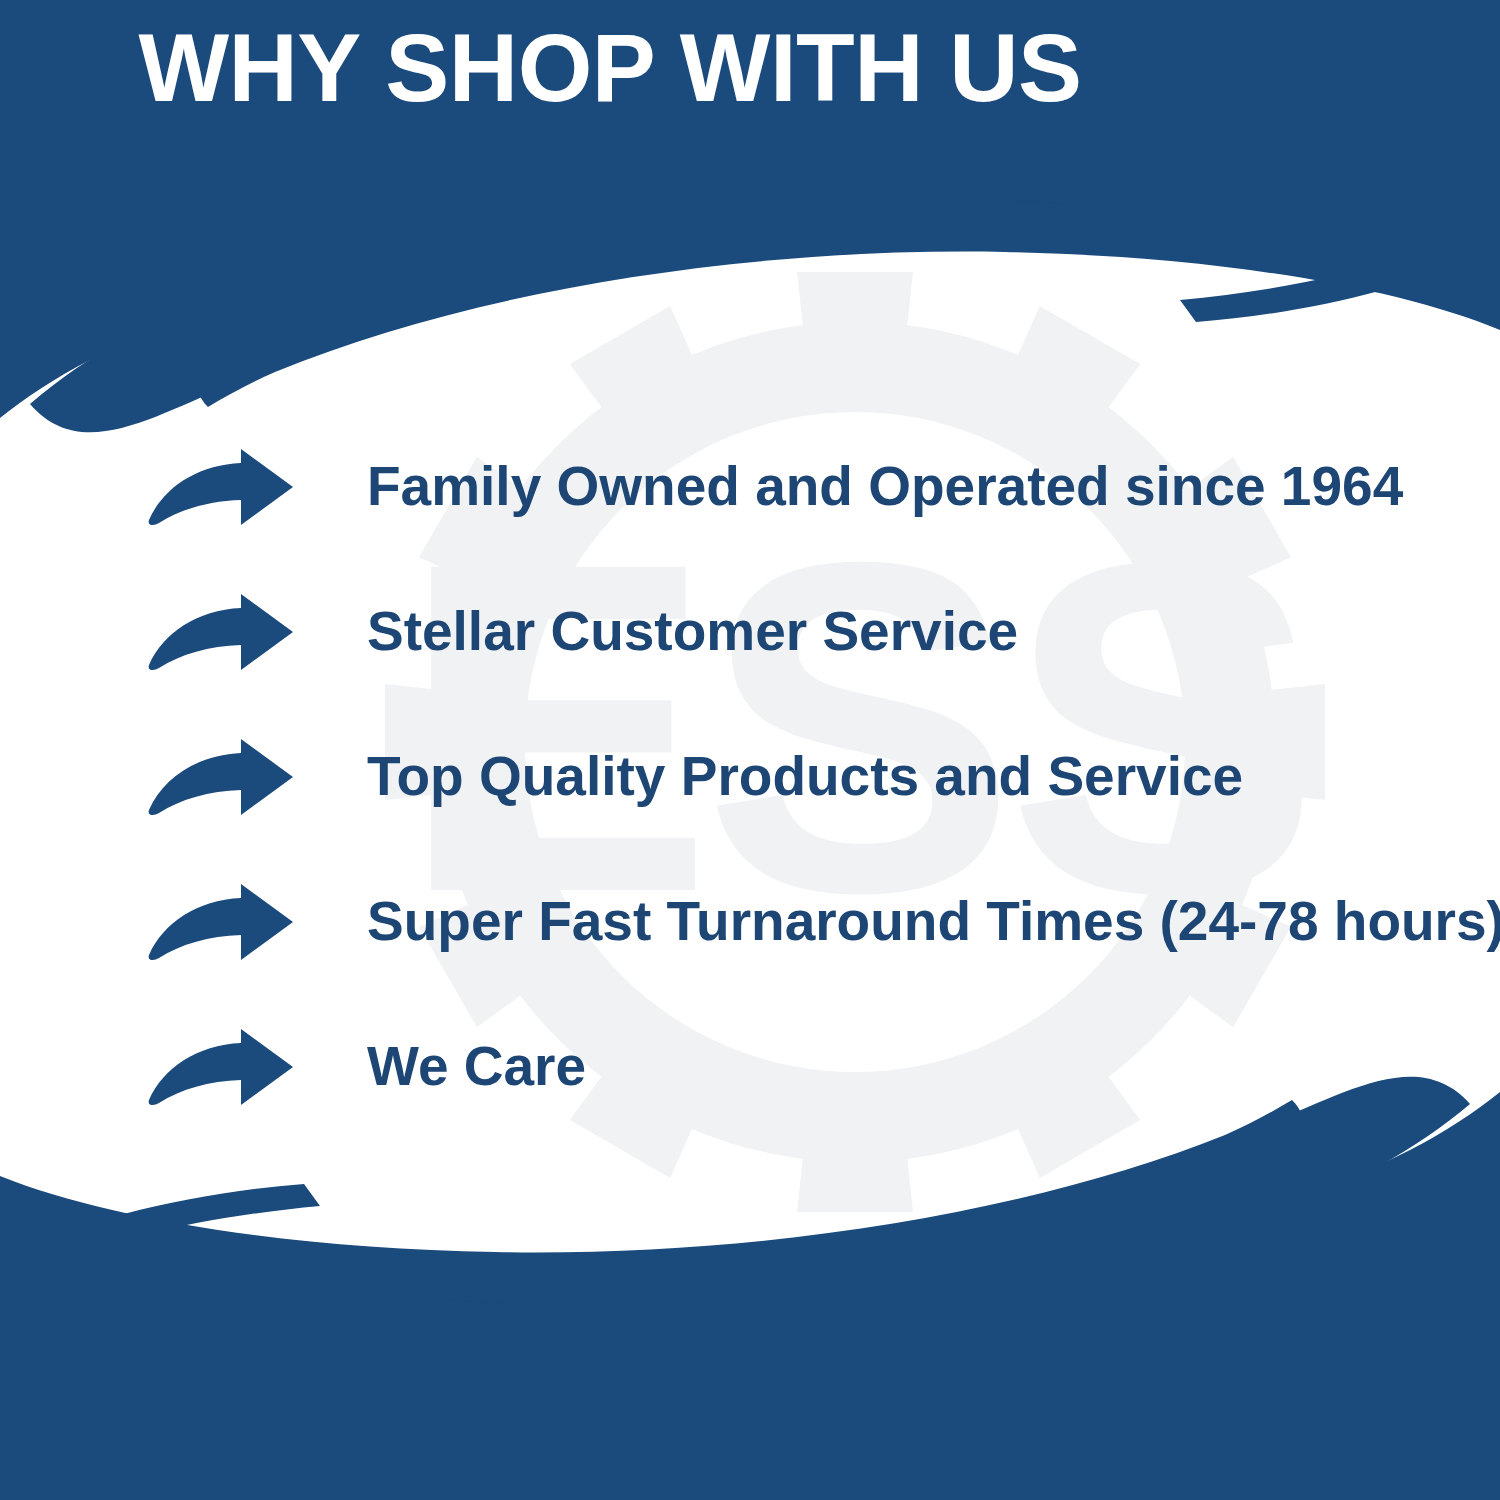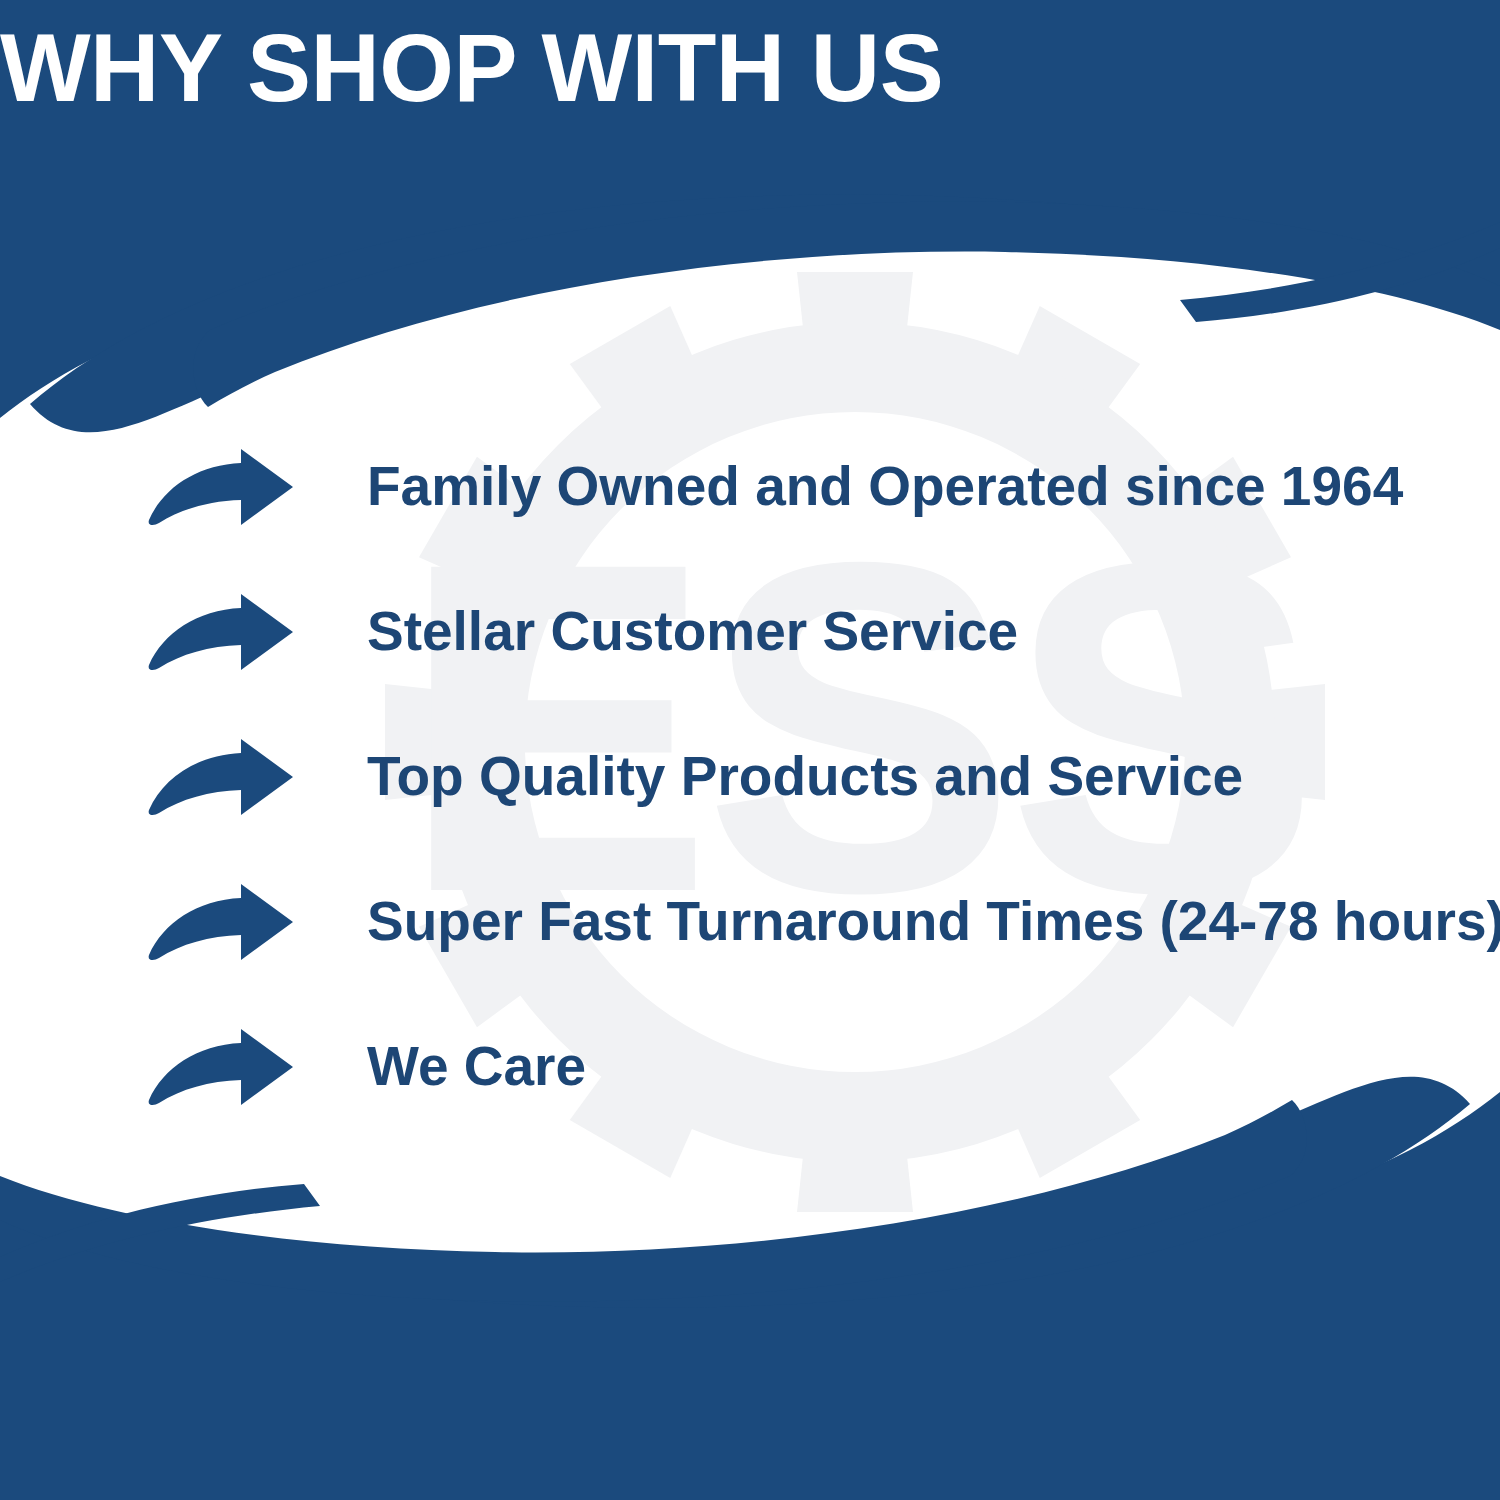--- a/index.html
+++ b/index.html
@@ -25,20 +25,21 @@
     width: 1500px;
     height: 1500px;
     pointer-events: none;
   }
   
   .header-title {
     position: absolute;
     left: 0;
     top: 20px;
     width: 1220px;
+    text-align: center;
     color: #ffffff;
     font-size: 96px;
     line-height: 1.0;
     font-weight: 700;
     letter-spacing: -0.5px;
     font-family: "Liberation Sans", sans-serif;
     white-space: nowrap;
     z-index: 5;
   }
   

